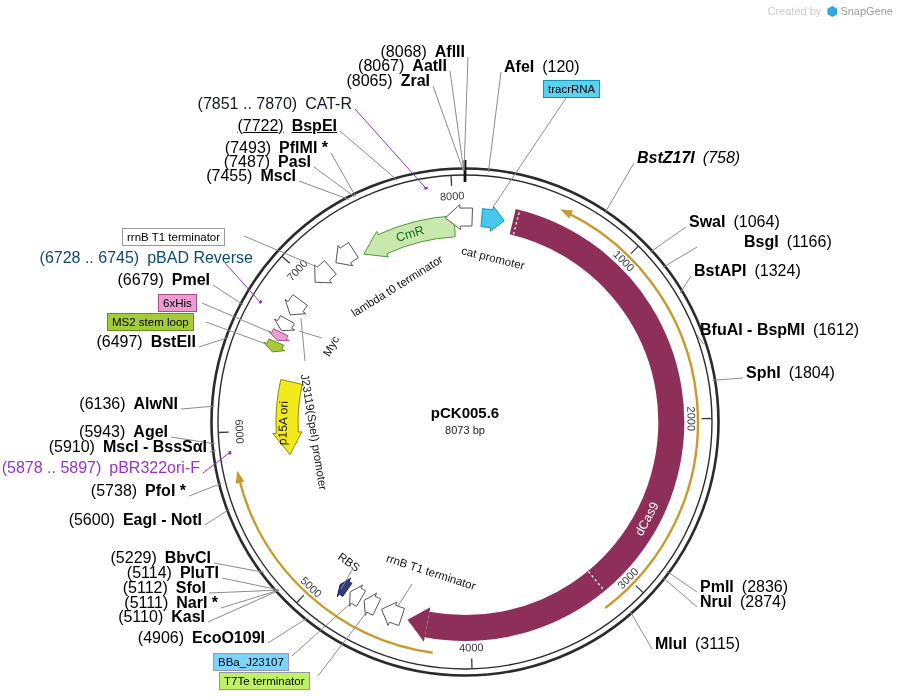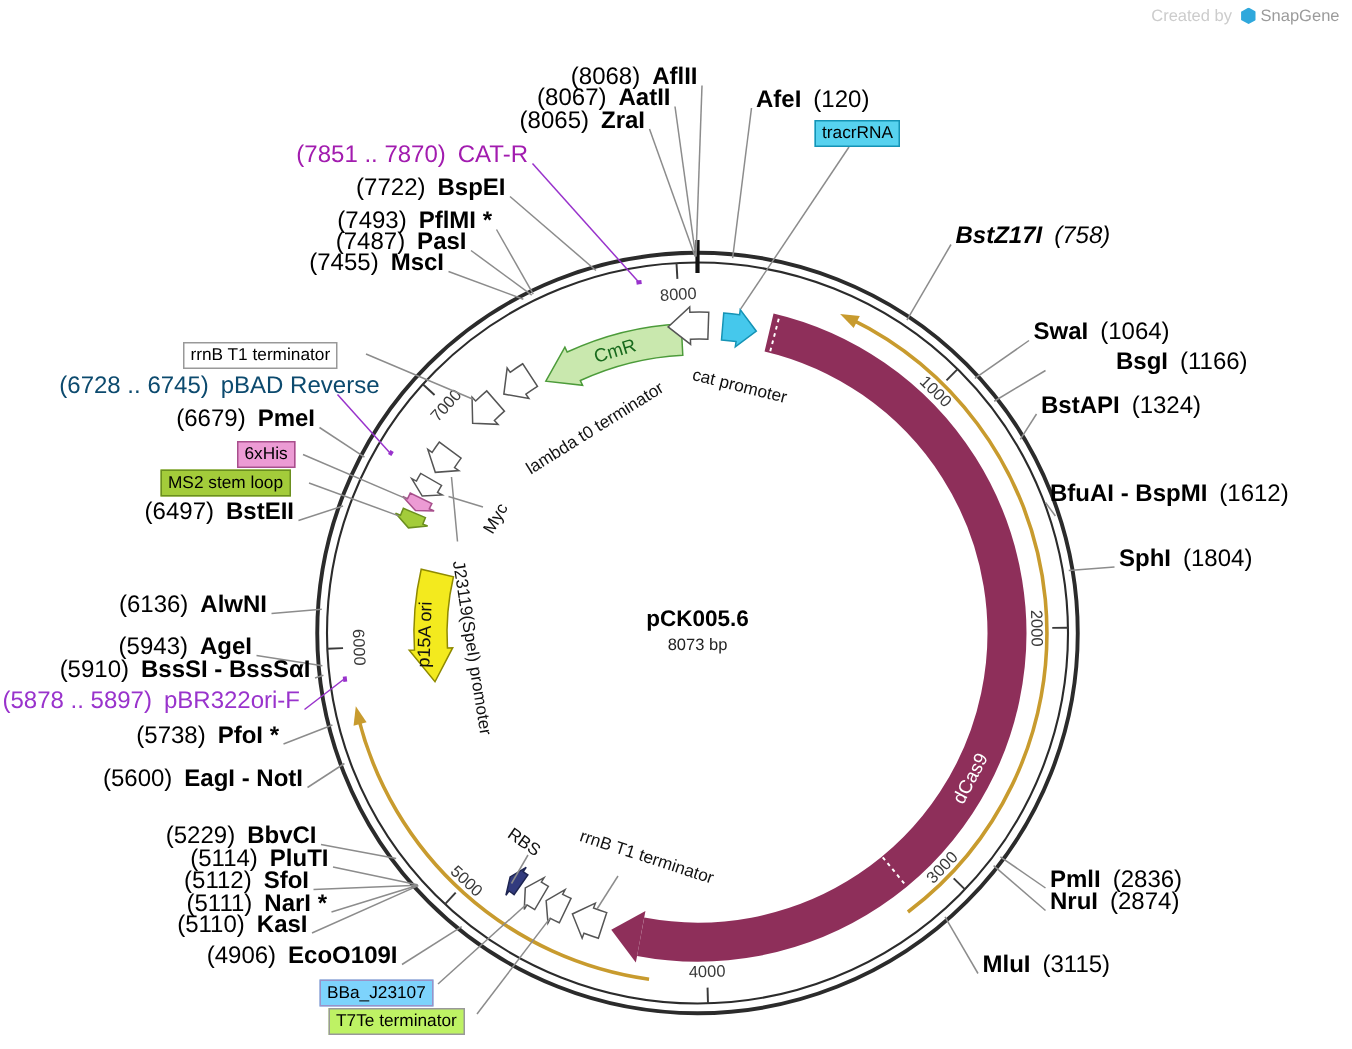--- a/index.html
+++ b/index.html
@@ -113,34 +113,34 @@
       <line x1="412" y1="584" x2="398" y2="606" stroke="#8c8c8c" stroke-width="1"></line>
     </svg>
   <div class="title-wrap">
     <div class="pname">pCK005.6</div>
     <div class="psize">8073 bp</div>
   </div>
   <div class="wm"><span>Created by </span><span class="wm-logo"></span><span class="wm2">SnapGene</span></div>
 <div class="callout" style="right: 436px; top: 44px;"><span class="num">(8068)</span><span class="ename g">AflII</span></div>
     <div class="callout" style="right: 454px; top: 58px;"><span class="num">(8067)</span><span class="ename g">AatII</span></div>
     <div class="callout" style="right: 471px; top: 73px;"><span class="num">(8065)</span><span class="ename g">ZraI</span></div>
-    <div class="callout primer" style="color: #a21caf; right: 549px; top: 96px;"><span class="num">(7851 .. 7870)</span><span class="ename g">CAT-R</span></div>
-    <div class="callout" style="right: 564px; top: 118px;"><span class="num">(7722)</span><span class="ename g">BspEI</span></div>
+    <div class="callout primer" style="color: #0f172a; right: 549px; top: 96px;"><span class="num">(7851 .. 7870)</span><span class="ename g">CAT-R</span></div>
+    <div class="callout" style="right: 564px; top: 118px; text-decoration: underline;"><span class="num">(7722)</span><span class="ename g">BspEI</span></div>
     <div class="callout" style="right: 573px; top: 140px;"><span class="num">(7493)</span><span class="ename g">PflMI *</span></div>
     <div class="callout" style="right: 590px; top: 154px;"><span class="num">(7487)</span><span class="ename g">PasI</span></div>
     <div class="callout" style="right: 605px; top: 168px;"><span class="num">(7455)</span><span class="ename g">MscI</span></div>
     <div class="fbox" style="left: 122px; top: 228px; background: rgb(255, 255, 255); border-color: rgb(153, 153, 153);">rrnB T1 terminator</div>
     <div class="callout primer" style="color: #0c4a6e; right: 648px; top: 250px;"><span class="num">(6728 .. 6745)</span><span class="ename g">pBAD Reverse</span></div>
     <div class="callout" style="right: 691px; top: 272px;"><span class="num">(6679)</span><span class="ename g">PmeI</span></div>
     <div class="fbox" style="left: 158px; top: 294px; background: rgb(236, 155, 212); border-color: rgb(168, 79, 140);">6xHis</div>
     <div class="fbox" style="left: 107px; top: 313px; background: rgb(163, 204, 58); border-color: rgb(107, 143, 31);">MS2 stem loop</div>
     <div class="callout" style="right: 705px; top: 334px;"><span class="num">(6497)</span><span class="ename g">BstEII</span></div>
     <div class="callout" style="right: 723px; top: 396px;"><span class="num">(6136)</span><span class="ename g">AlwNI</span></div>
     <div class="callout" style="right: 733px; top: 424px;"><span class="num">(5943)</span><span class="ename g">AgeI</span></div>
-    <div class="callout" style="right: 694px; top: 439px;"><span class="num">(5910)</span><span class="ename g">BssSI - BssSαI</span></div>
+    <div class="callout" style="right: 694px; top: 439px;"><span class="num">(5910)</span><span class="ename g">MscI - BssSαI</span></div>
     <div class="callout primer" style="color: rgb(153, 51, 204); right: 701px; top: 460px;"><span class="num">(5878 .. 5897)</span><span class="ename g">pBR322ori-F</span></div>
     <div class="callout" style="right: 715px; top: 483px;"><span class="num">(5738)</span><span class="ename g">PfoI *</span></div>
     <div class="callout" style="right: 699px; top: 512px;"><span class="num">(5600)</span><span class="ename g">EagI - NotI</span></div>
     <div class="callout" style="right: 690px; top: 550px;"><span class="num">(5229)</span><span class="ename g">BbvCI</span></div>
     <div class="callout" style="right: 682px; top: 565px;"><span class="num">(5114)</span><span class="ename g">PluTI</span></div>
     <div class="callout" style="right: 695px; top: 580px;"><span class="num">(5112)</span><span class="ename g">SfoI</span></div>
     <div class="callout" style="right: 683px; top: 595px;"><span class="num">(5111)</span><span class="ename g">NarI *</span></div>
     <div class="callout" style="right: 696px; top: 609px; text-align: center;"><span class="num">(5110)</span><span class="ename g">KasI</span></div>
     <div class="callout" style="right: 636px; top: 630px;"><span class="num">(4906)</span><span class="ename g">EcoO109I</span></div>
     <div class="fbox" style="left: 213px; top: 653px; background: #7dd3fc; border-color: rgb(154, 146, 200);">BBa_J23107</div>

